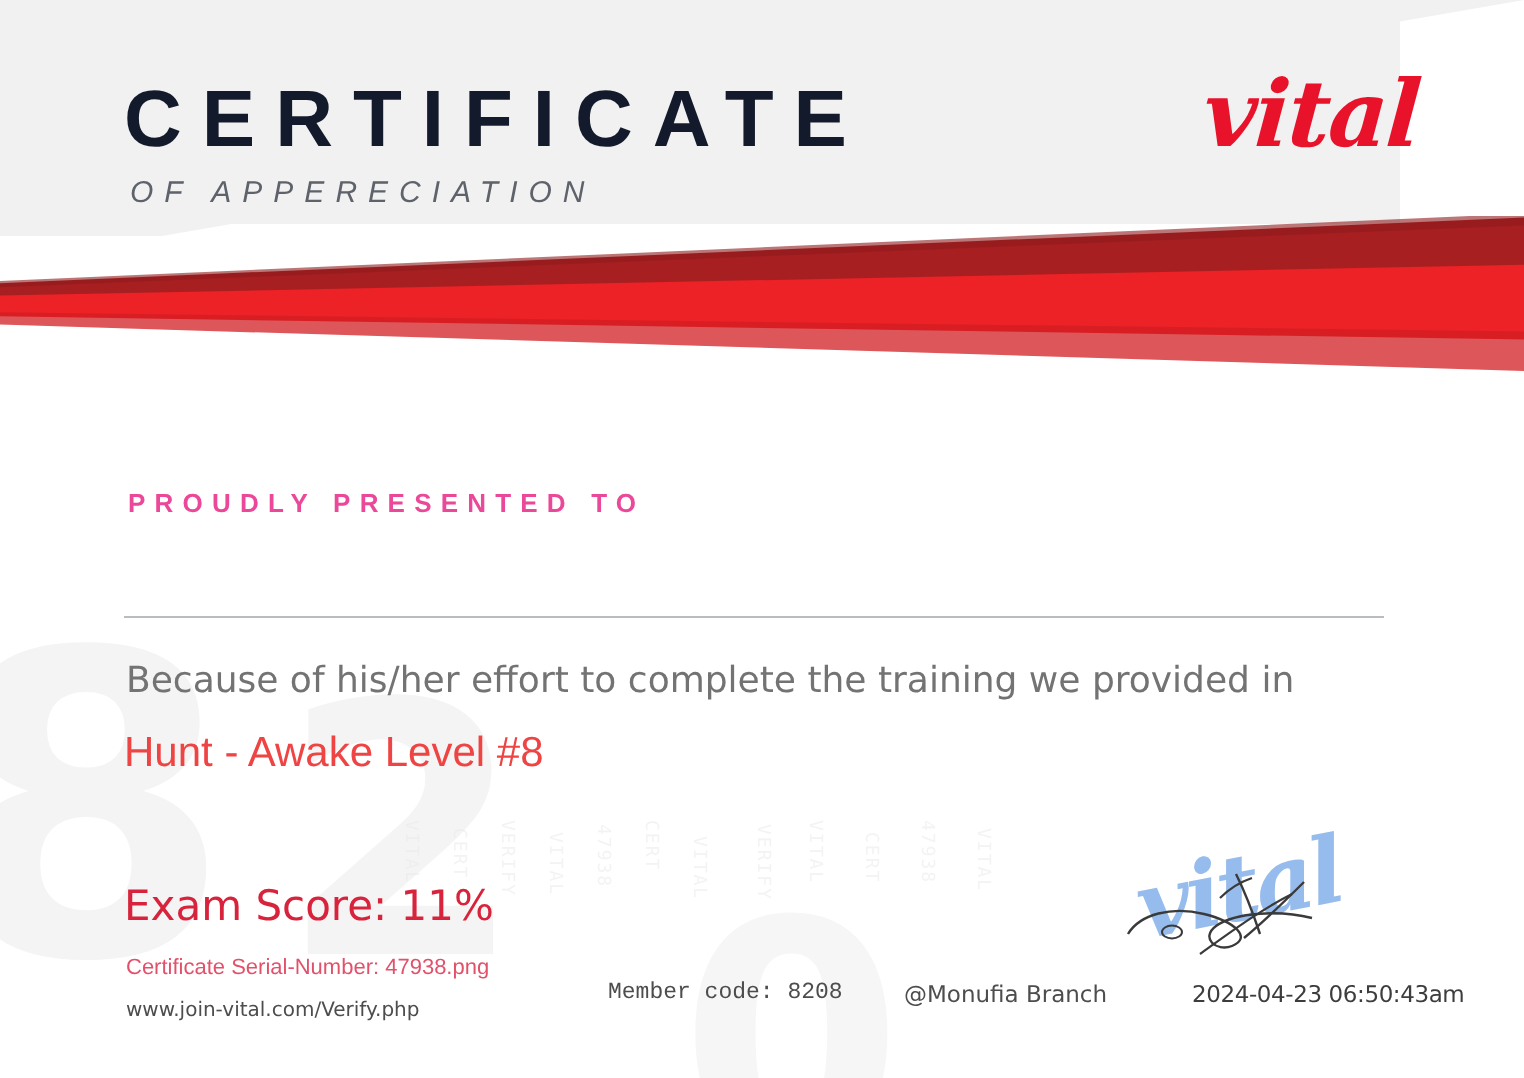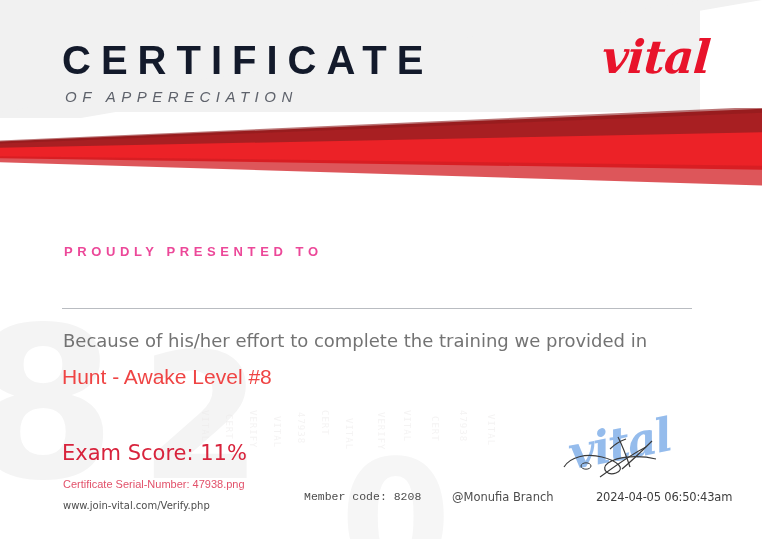--- a/index.html
+++ b/index.html
@@ -312,21 +312,21 @@
     <div class="exam-score">Exam Score: 11%</div>
 
     <div class="serial-number">Certificate Serial-Number: 47938.png</div>
 
     <div class="verify-url">www.join-vital.com/Verify.php</div>
 
     <div class="member-code">Member code: 8208</div>
 
     <div class="branch-name">@Monufia Branch</div>
 
-    <div class="issued-timestamp">2024-04-05 06:50:43am</div>
+    <div class="issued-timestamp">2024-04-23 06:50:43am</div>
 
     <div class="stamp">
       <div class="stamp-text">vital</div>
       <svg class="stamp-signature" width="165" height="80" viewBox="0 0 165 80">
         <path d="M8 48 C14 38 30 34 46 38 C62 42 70 50 60 54 C52 57 44 50 52 44 C62 37 84 36 100 40" fill="none" stroke="#3a3a3a" stroke-width="1.2"></path>
         <path d="M62 18 C66 26 70 36 74 48" fill="none" stroke="#3a3a3a" stroke-width="1.2"></path>
         <path d="M96 22 C88 30 78 40 66 50" fill="none" stroke="#3a3a3a" stroke-width="1.2"></path>
         <path d="M44 58 C58 48 74 36 90 28" fill="none" stroke="#3a3a3a" stroke-width="1.1"></path>
         <path d="M54 30 C58 26 64 22 70 20" fill="none" stroke="#3a3a3a" stroke-width="1.1"></path>
         <ellipse cx="30" cy="47" rx="5" ry="3.2" fill="none" stroke="#3a3a3a" stroke-width="1"></ellipse>

